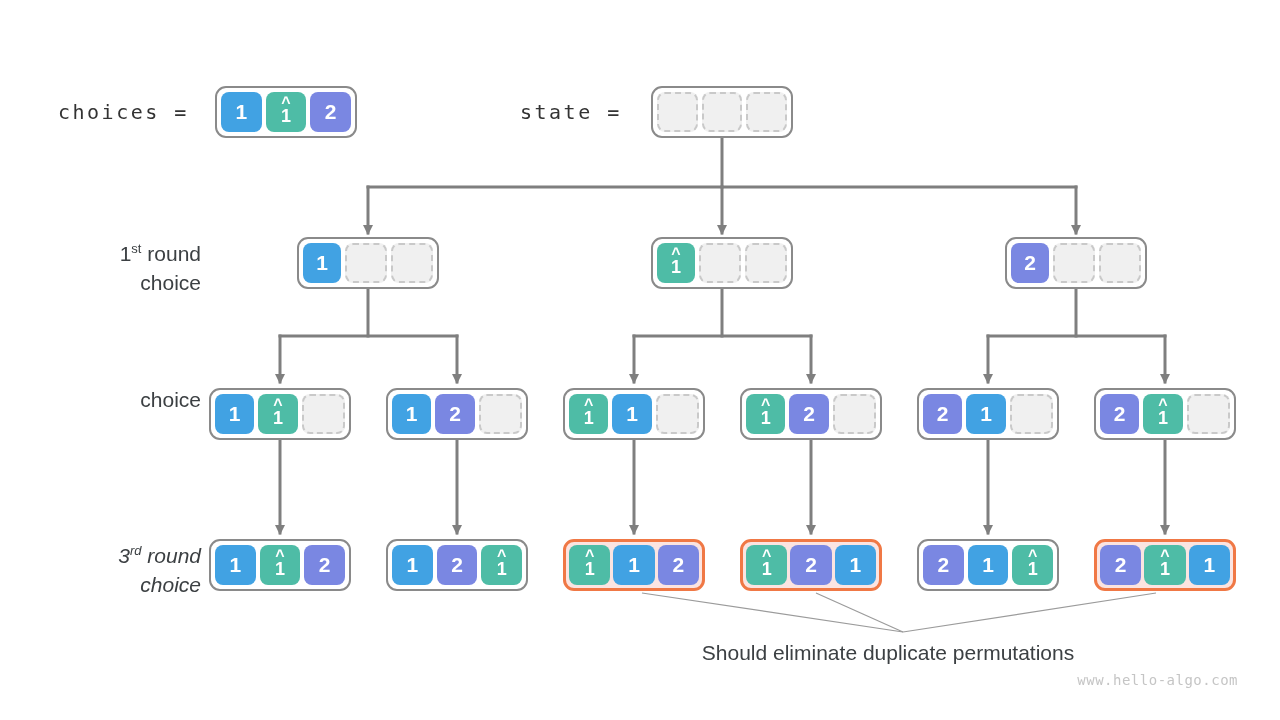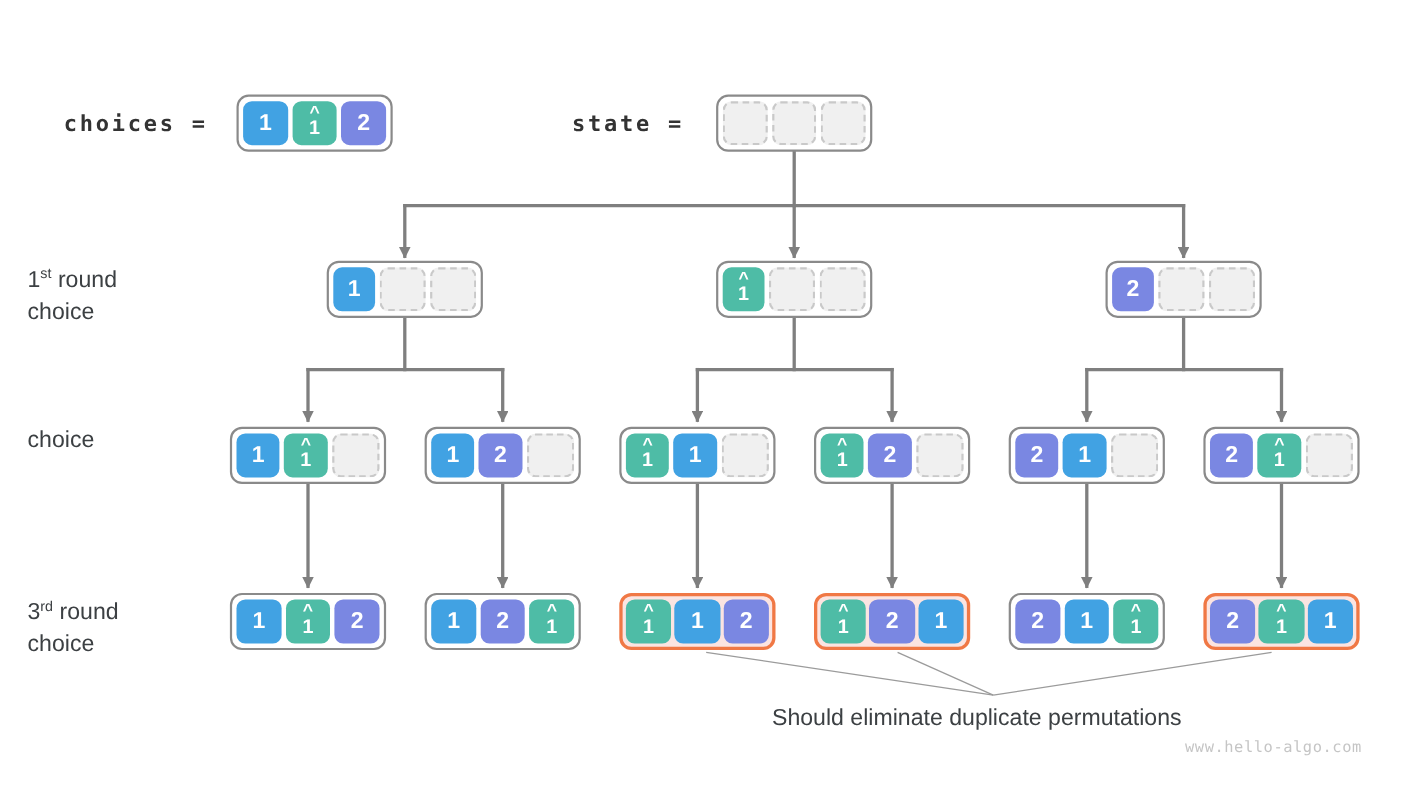--- a/index.html
+++ b/index.html
@@ -4,33 +4,33 @@
 <style>
   html,body{margin:0;padding:0;}
   .canvas{position:relative;width:1280px;height:720px;background:#ffffff;overflow:hidden;
           font-family:"Liberation Sans",sans-serif;}
   .overlay{position:absolute;left:0;top:0;pointer-events:none;}
   .conn{stroke:var(--connector);stroke-width:3;fill:none;stroke-linecap:square;}
   .thin{stroke:var(--thinLine);stroke-width:1.2;fill:none;}
   .arrowhead{fill:var(--connector);}
 
   .codelabel{position:absolute;font-family:"DejaVu Sans Mono","Liberation Mono",monospace;
-             font-weight:bold;font-size:20px;letter-spacing:2.5px;color:#333333;line-height:26px;}
+             font-weight:normal;font-size:20px;letter-spacing:2.5px;color:#333333;line-height:26px;}
 
   .sbox{position:absolute;box-sizing:border-box;width:142px;height:52px;display:flex;gap:4px;
         padding:4px;background:#ffffff;border:2px solid var(--boxBorder);border-radius:11px;}
   .sbox.hl{border:3px solid var(--hlBorder);background:var(--hlBg);padding:3px;gap:3px;}
   .cell{flex:1 1 0;border-radius:8px;display:flex;align-items:center;justify-content:center;
         color:#ffffff;font-weight:bold;font-size:21px;}
   .cell.empty{background:var(--emptyBg);border:2px dashed var(--emptyBorder);box-sizing:border-box;}
   .cell.hascap{flex-direction:column;justify-content:center;}
   .cell .hat{display:block;font-size:16px;line-height:8px;font-weight:bold;}
   .cell .num{display:block;font-size:18px;line-height:18px;}
 
-  .rowlabel{position:absolute;left:25px;width:160px;text-align:left;color:var(--text);
+  .rowlabel{position:absolute;left:41px;width:160px;text-align:right;color:var(--text);
             font-size:21px;line-height:29px;}
   .rowlabel sup{font-size:13px;}
 
   .annotation{position:absolute;left:438px;top:641px;width:900px;text-align:center;
               color:var(--text);font-size:21px;}
   .watermark{position:absolute;right:42px;top:672px;color:var(--watermark);font-size:14px;
              font-family:"DejaVu Sans Mono","Liberation Mono",monospace;letter-spacing:0.5px;}
 </style>
 </head>
 <body>
@@ -92,21 +92,21 @@
       <div class="cell empty"></div>
     </div>
 
   <div class="rowlabel" style="top:234px;">
     <div><span>1</span><sup>st</sup><span> round</span></div>
     <div>choice</div>
   </div>
   <div class="rowlabel" style="top:385px;">
     <div>choice</div>
   </div>
-  <div class="rowlabel" style="top:536px;">
+  <div class="rowlabel" style="top:536px;font-style:italic;">
     <div><span>3</span><sup>rd</sup><span> round</span></div>
     <div>choice</div>
   </div>
 
   <div class="sbox" style="left:297px;top:237px;">
       <div class="cell filled" style="background: var(--blue);">1</div>
       <div class="cell empty"></div>
       <div class="cell empty"></div>
     </div>
   <div class="sbox" style="left:651px;top:237px;">

